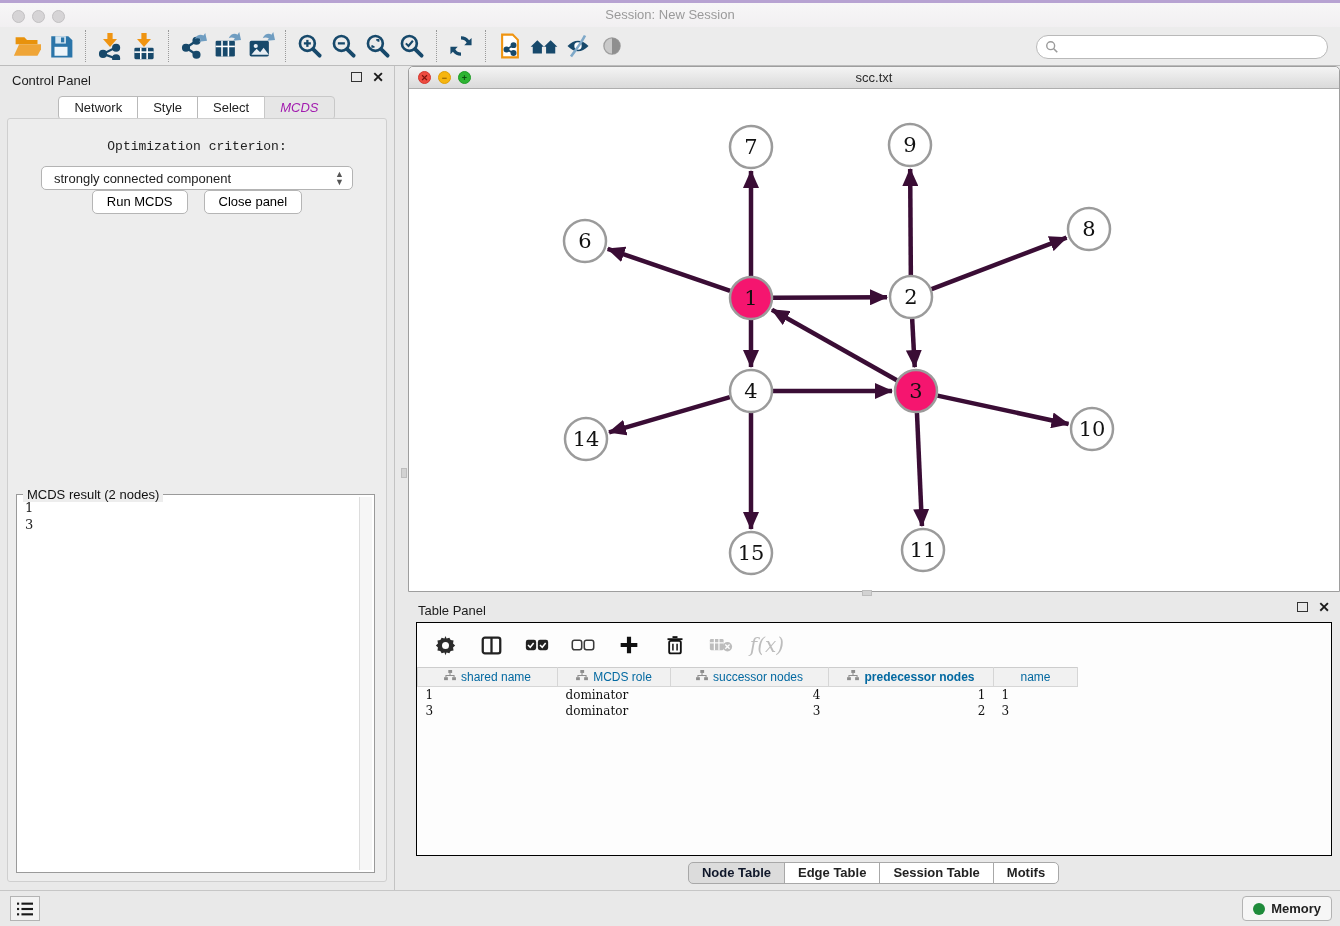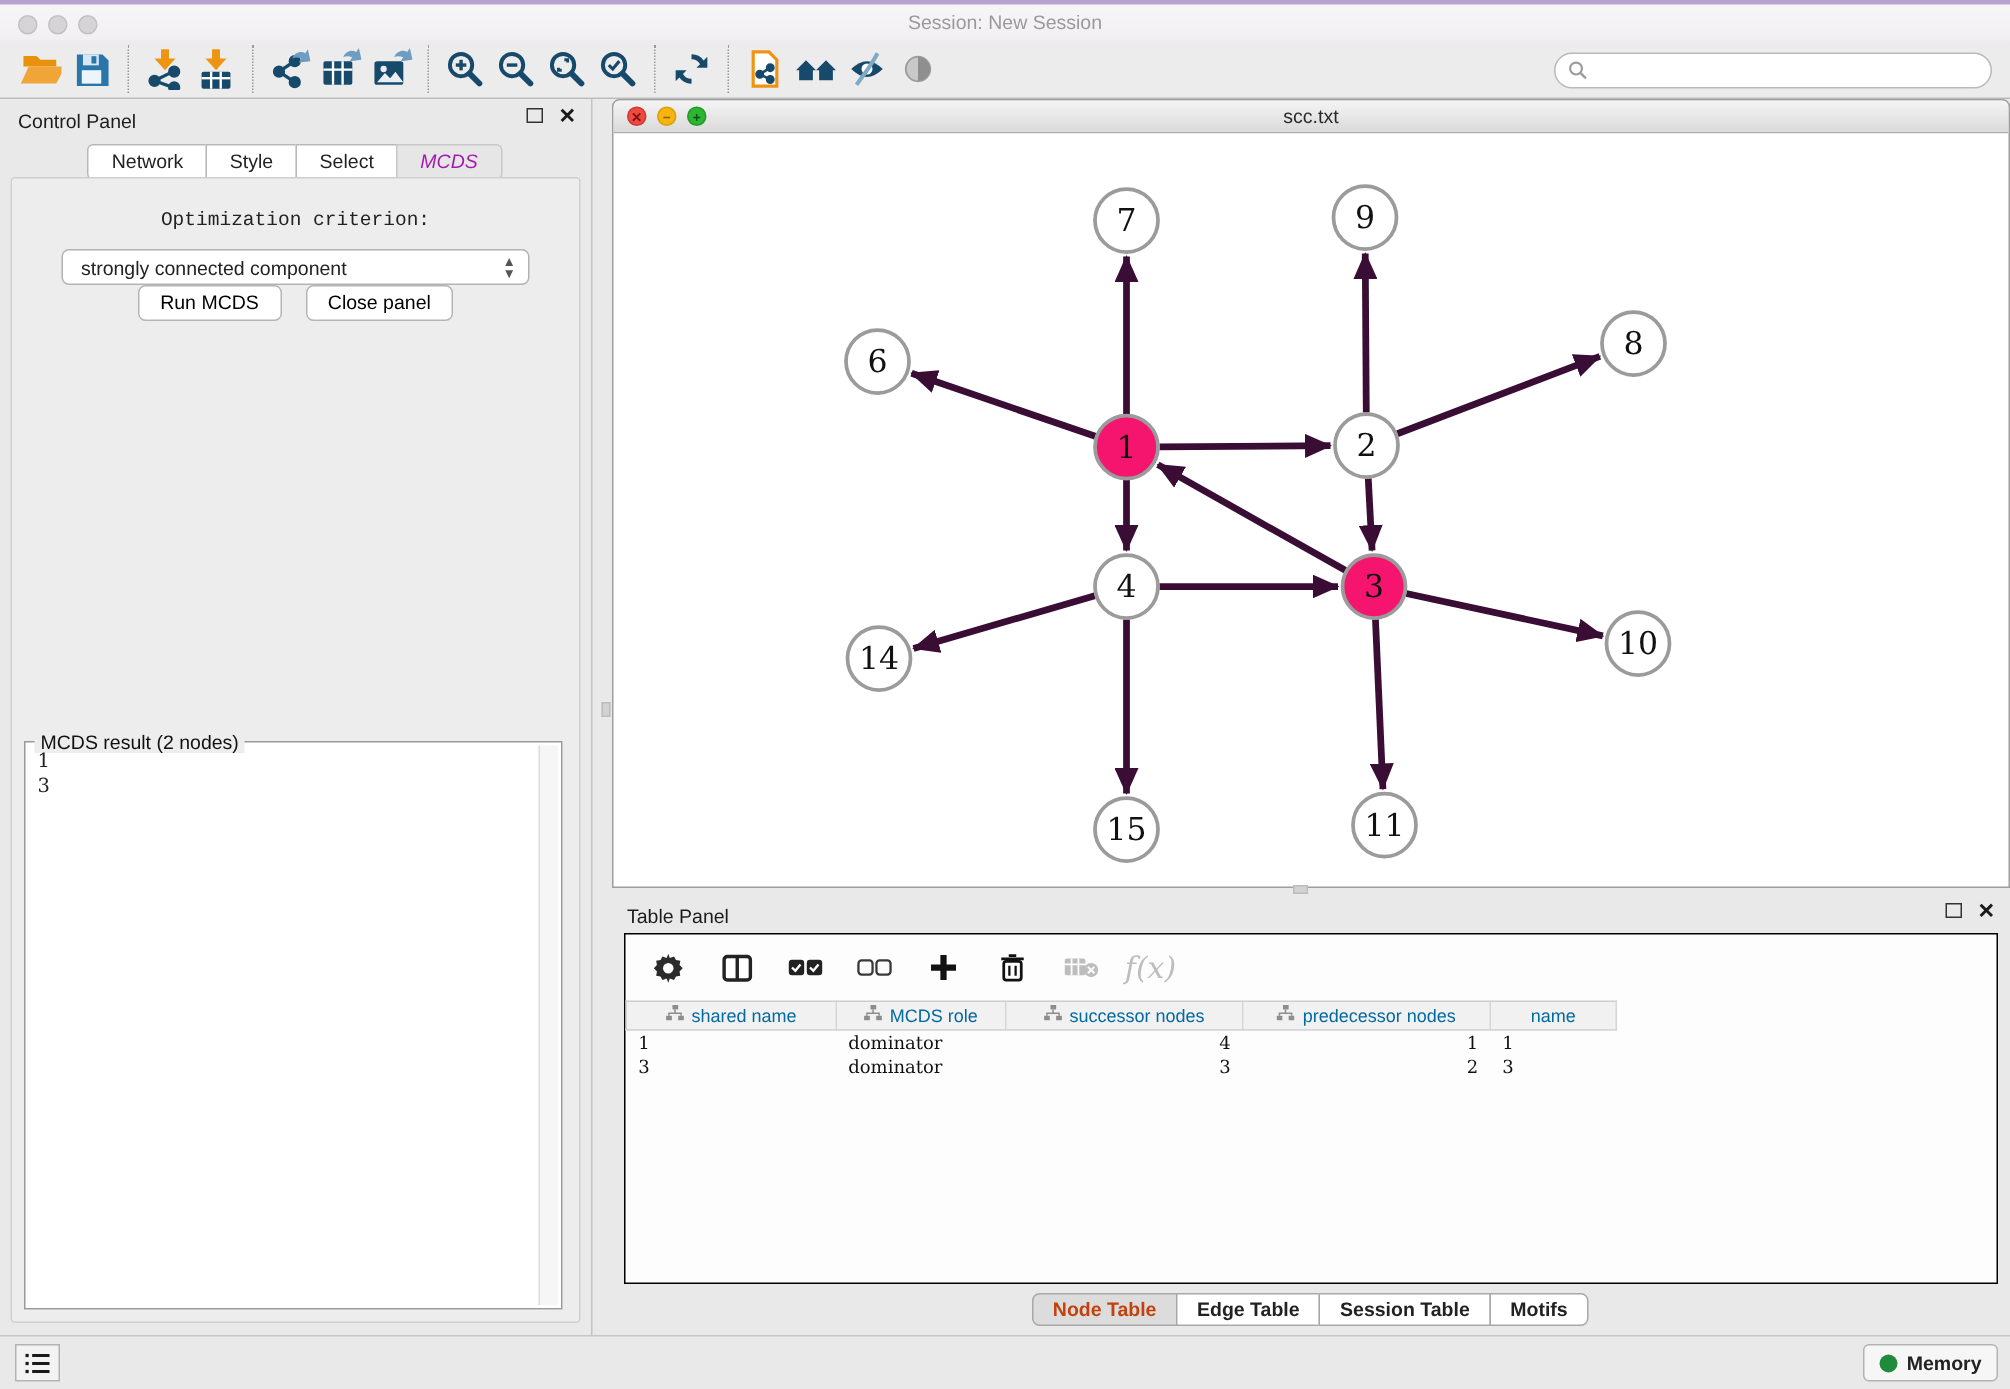--- a/index.html
+++ b/index.html
@@ -78,21 +78,21 @@
   .grid-table { border-collapse:collapse; table-layout:fixed; font-size:12px; }
   .grid-table th { background:#f1f1f1; border:1px solid #d6d6d6; border-top:1px solid #cdcdcd; font-weight:normal;
     height:19px; color:#0369a1; }
   .grid-table th .hdr { display:flex; align-items:center; justify-content:center; gap:5px; }
   .grid-table td { height:16px; padding:0 8px; font-family:"DejaVu Serif", serif; font-size:12px; color:#111; }
   .td-right { text-align:right; padding-right:12px; }
   .tp-tabs { position:absolute; bottom:6px; left:0; right:0; display:flex; justify-content:center; }
   .tp-tab { background:#fff; border:1px solid #a8a8a8; padding:2px 13px 3px; font-size:13px; font-weight:bold; margin-left:-1px; }
   .tp-tab:first-child { border-top-left-radius:5px; border-bottom-left-radius:5px; }
   .tp-tab:last-child { border-top-right-radius:5px; border-bottom-right-radius:5px; }
-  .tp-tab.active { background:#dcdcdc; color:#c2410c; }
+  .tp-tab.active { background:#dcdcdc; color:#0f172a; }
 
   
   .status-bar { position:absolute; left:0; right:0; bottom:0; height:36px; background:#e9e9e9; border-top:1px solid #c6c6c6;font-weight:bold; }
   .list-btn { position:absolute; left:10px; top:5px; width:30px; height:25px; background:#f3f3f3;
     border:1px solid #b3b3b3; display:flex; align-items:center; justify-content:center; }
   .memory-btn { position:absolute; right:8px; top:5px; height:25px; background:#f6f6f6; border:1px solid #b3b3b3;
     border-radius:4px; display:flex; align-items:center; gap:6px; padding:0 10px; font-size:13px; }
   .mem-dot { width:12px; height:12px; border-radius:50%; background:#1f8b3b; }
 </style>
 </head>
@@ -458,21 +458,21 @@
                     <g fill="#8d8d8d">
                       <rect x="5" y="0" width="4.5" height="3.5"></rect>
                       <rect x="0" y="8.5" width="4.5" height="3.5"></rect>
                       <rect x="9.5" y="8.5" width="4.5" height="3.5"></rect>
                     </g>
                     <path d="M7 3.5v3M2.2 8.5v-2h9.6v2M7 6.5v0" stroke="#8d8d8d" stroke-width="1.2" fill="none"></path>
                   </svg></span>
                 <span>successor nodes</span>
               </span>
             </th>
-            <th style="width: 165px;">
+            <th style="width: 165px; font-weight: bold;">
               <span class="hdr">
                 <span><svg width="12" height="11" viewBox="0 0 14 13">
                     <g fill="#8d8d8d">
                       <rect x="5" y="0" width="4.5" height="3.5"></rect>
                       <rect x="0" y="8.5" width="4.5" height="3.5"></rect>
                       <rect x="9.5" y="8.5" width="4.5" height="3.5"></rect>
                     </g>
                     <path d="M7 3.5v3M2.2 8.5v-2h9.6v2M7 6.5v0" stroke="#8d8d8d" stroke-width="1.2" fill="none"></path>
                   </svg></span>
                 <span>predecessor nodes</span>

